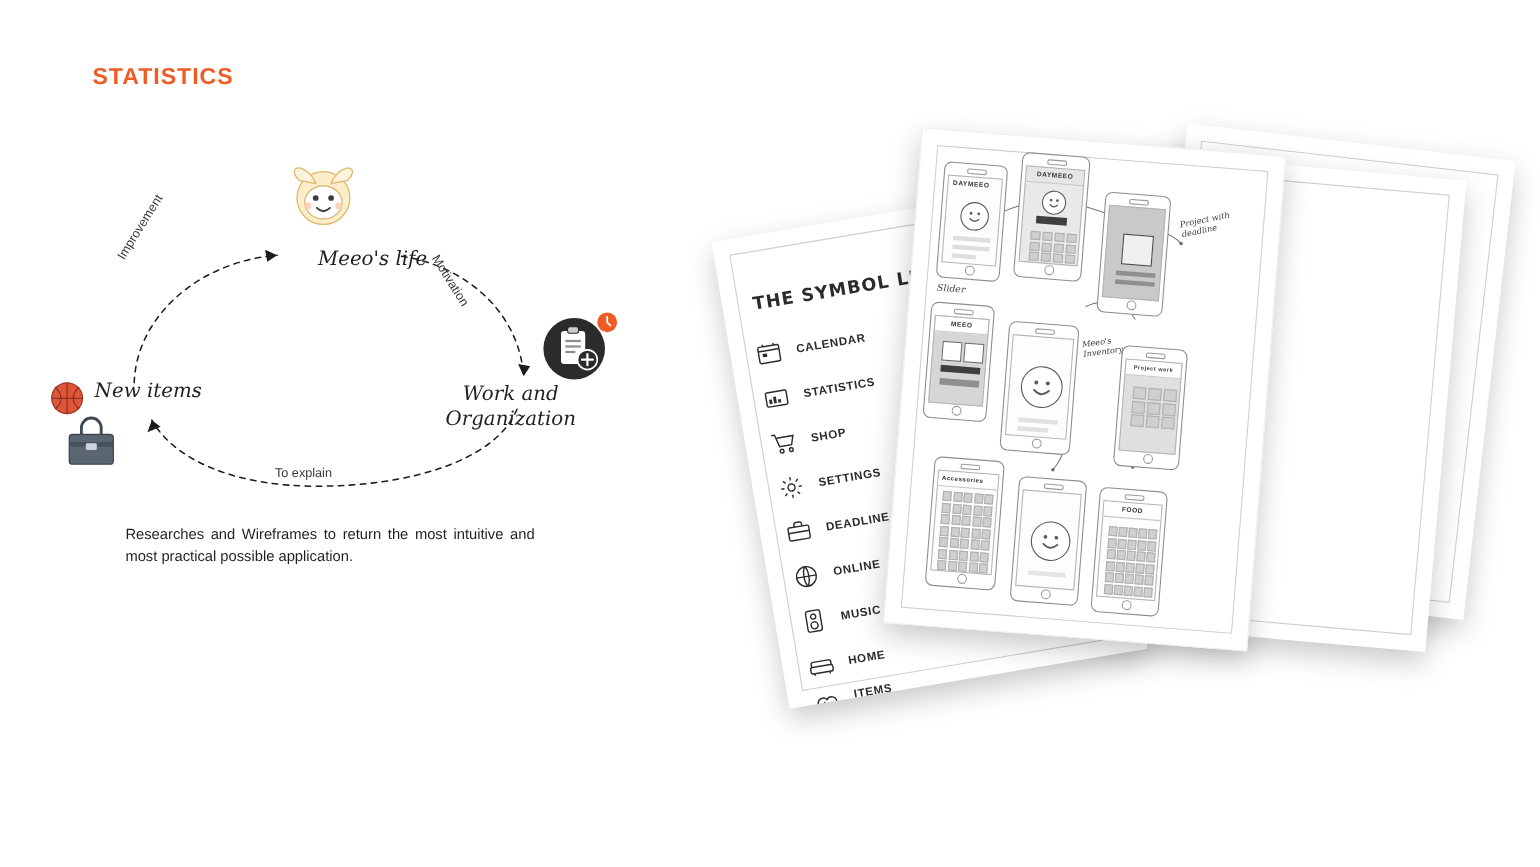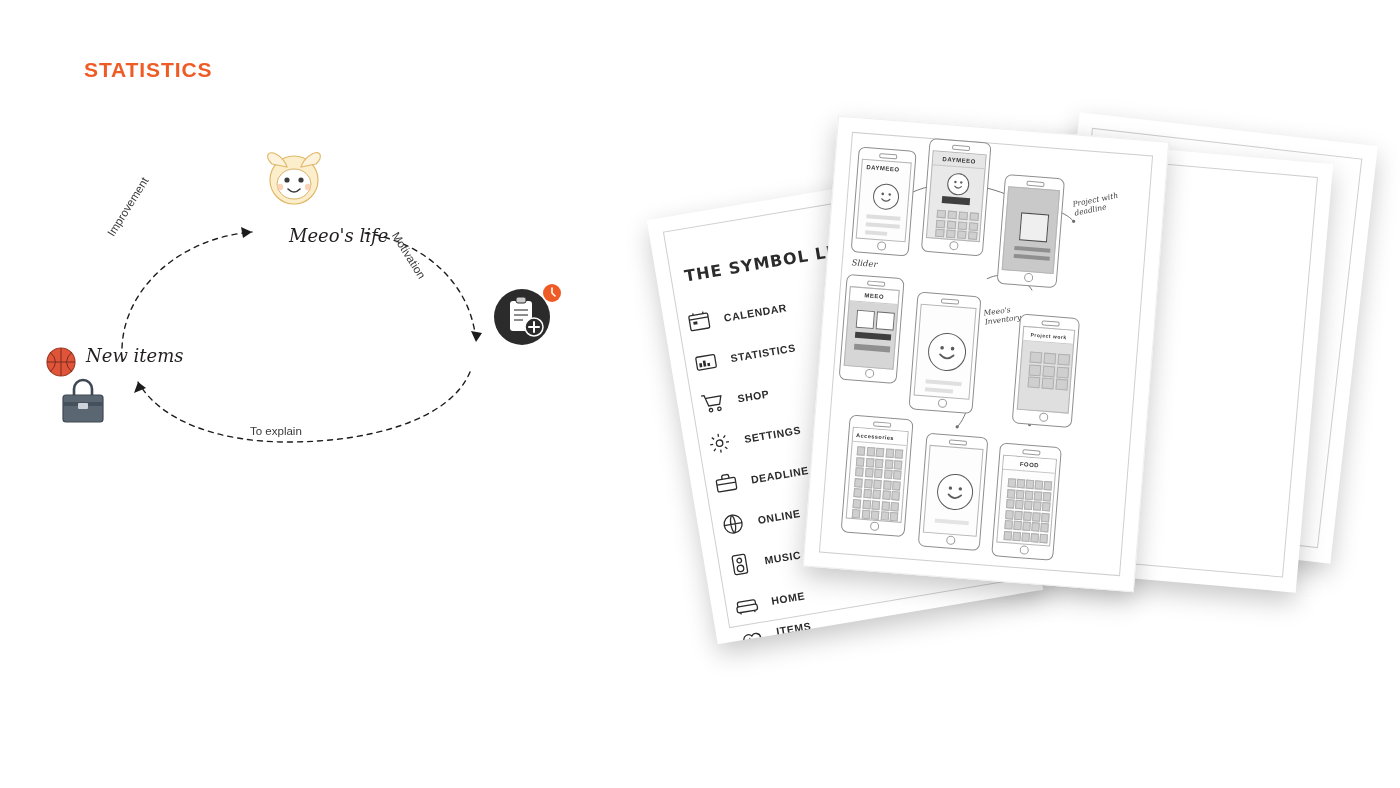--- a/index.html
+++ b/index.html
@@ -289,27 +289,30 @@
       <rect x="24" y="39" width="14" height="2" fill="#8d8d8d"></rect>
       <rect x="24" y="44" width="9" height="2" fill="#8d8d8d"></rect>
       <circle cx="44" cy="52" r="9" fill="#2b2b2b" stroke="#ffffff" stroke-width="1.5"></circle>
       <path d="M44,47 v10 M39,52 h10" stroke="#ffffff" stroke-width="2" stroke-linecap="round"></path>
       <circle cx="62" cy="18" r="9" fill="#ef5b25"></circle>
       <path d="M62,13 v5 l3,3" stroke="#ffffff" stroke-width="1.6" fill="none" stroke-linecap="round"></path>
     </svg>
   </div>
 
   <div class="dgm-label lbl-meeos">Meeo's life</div>
+  <div class="dgm-label lbl-work" style="white-space:pre-line">Work and
+Organization</div>
   <div class="dgm-label lbl-new">New items</div>
   <div class="dgm-label sm lbl-improv">Improvement</div>
   <div class="dgm-label sm lbl-motiv">Motivation</div>
   <div class="dgm-label sm lbl-unbl">To explain</div>
 </div>
 
 <div class="copy">
+  <p>Researches and Wireframes to return the most intuitive and most practical possible application.</p>
 </div>
 
 <div class="sheets">
 
   <div class="sheet sheet-back2">
     <div class="sheet-inner-border"></div>
 
     <div class="phone" style="left:44px; top:52px; width:72px; height:132px;">
       <div class="speaker"></div>
       <div class="home"></div>

